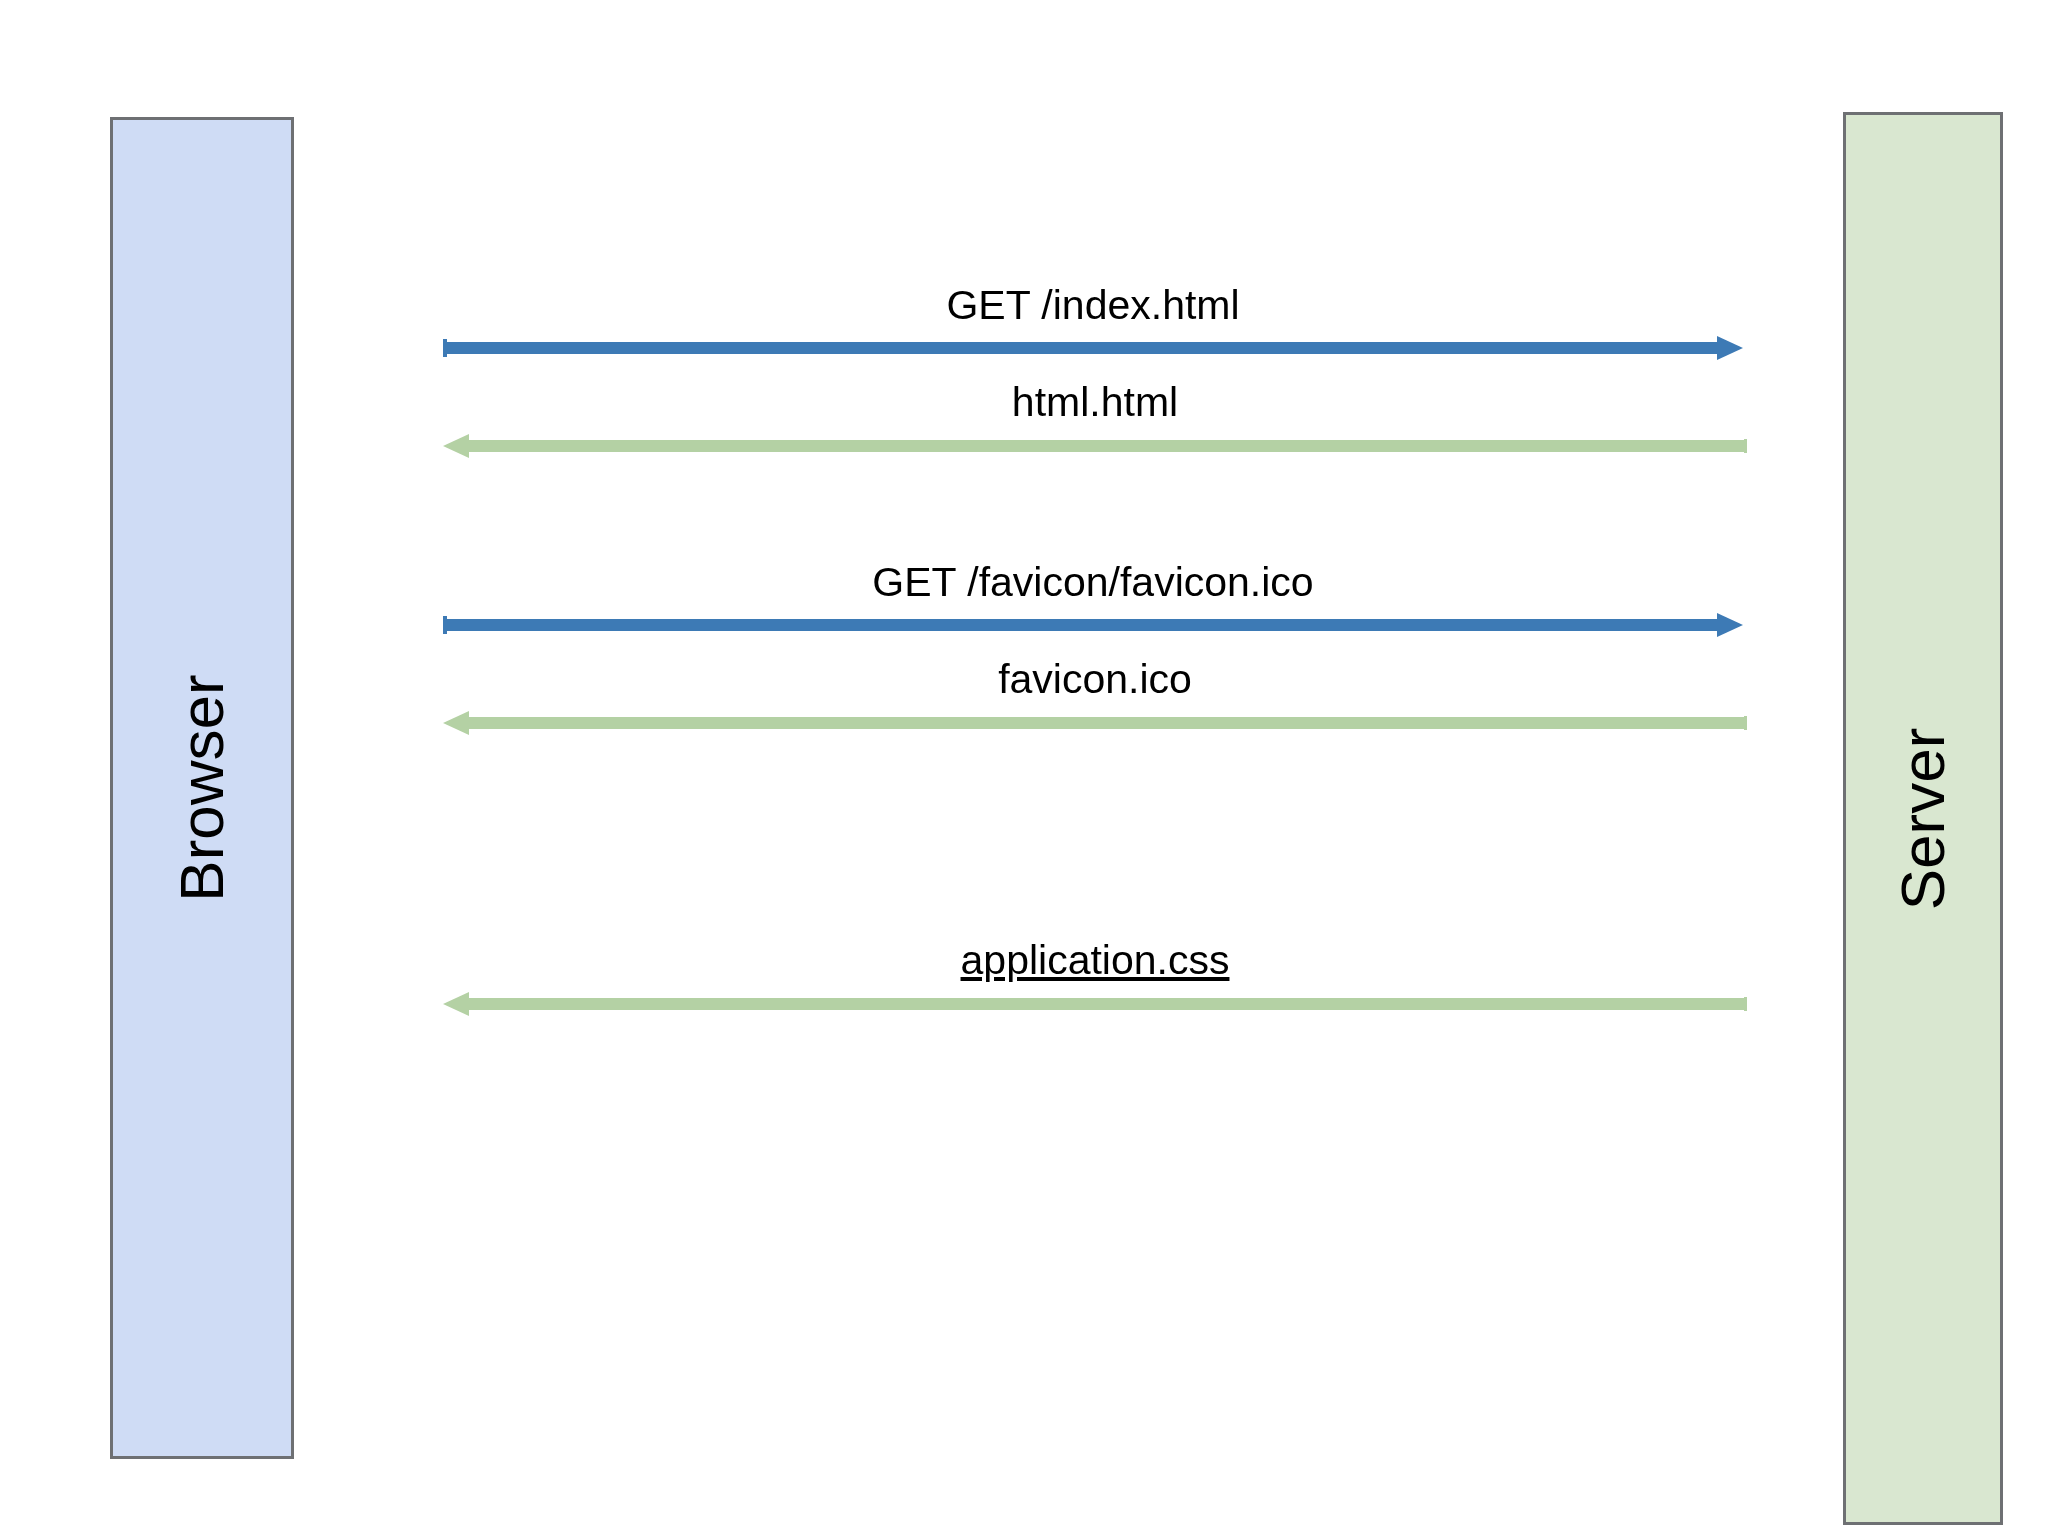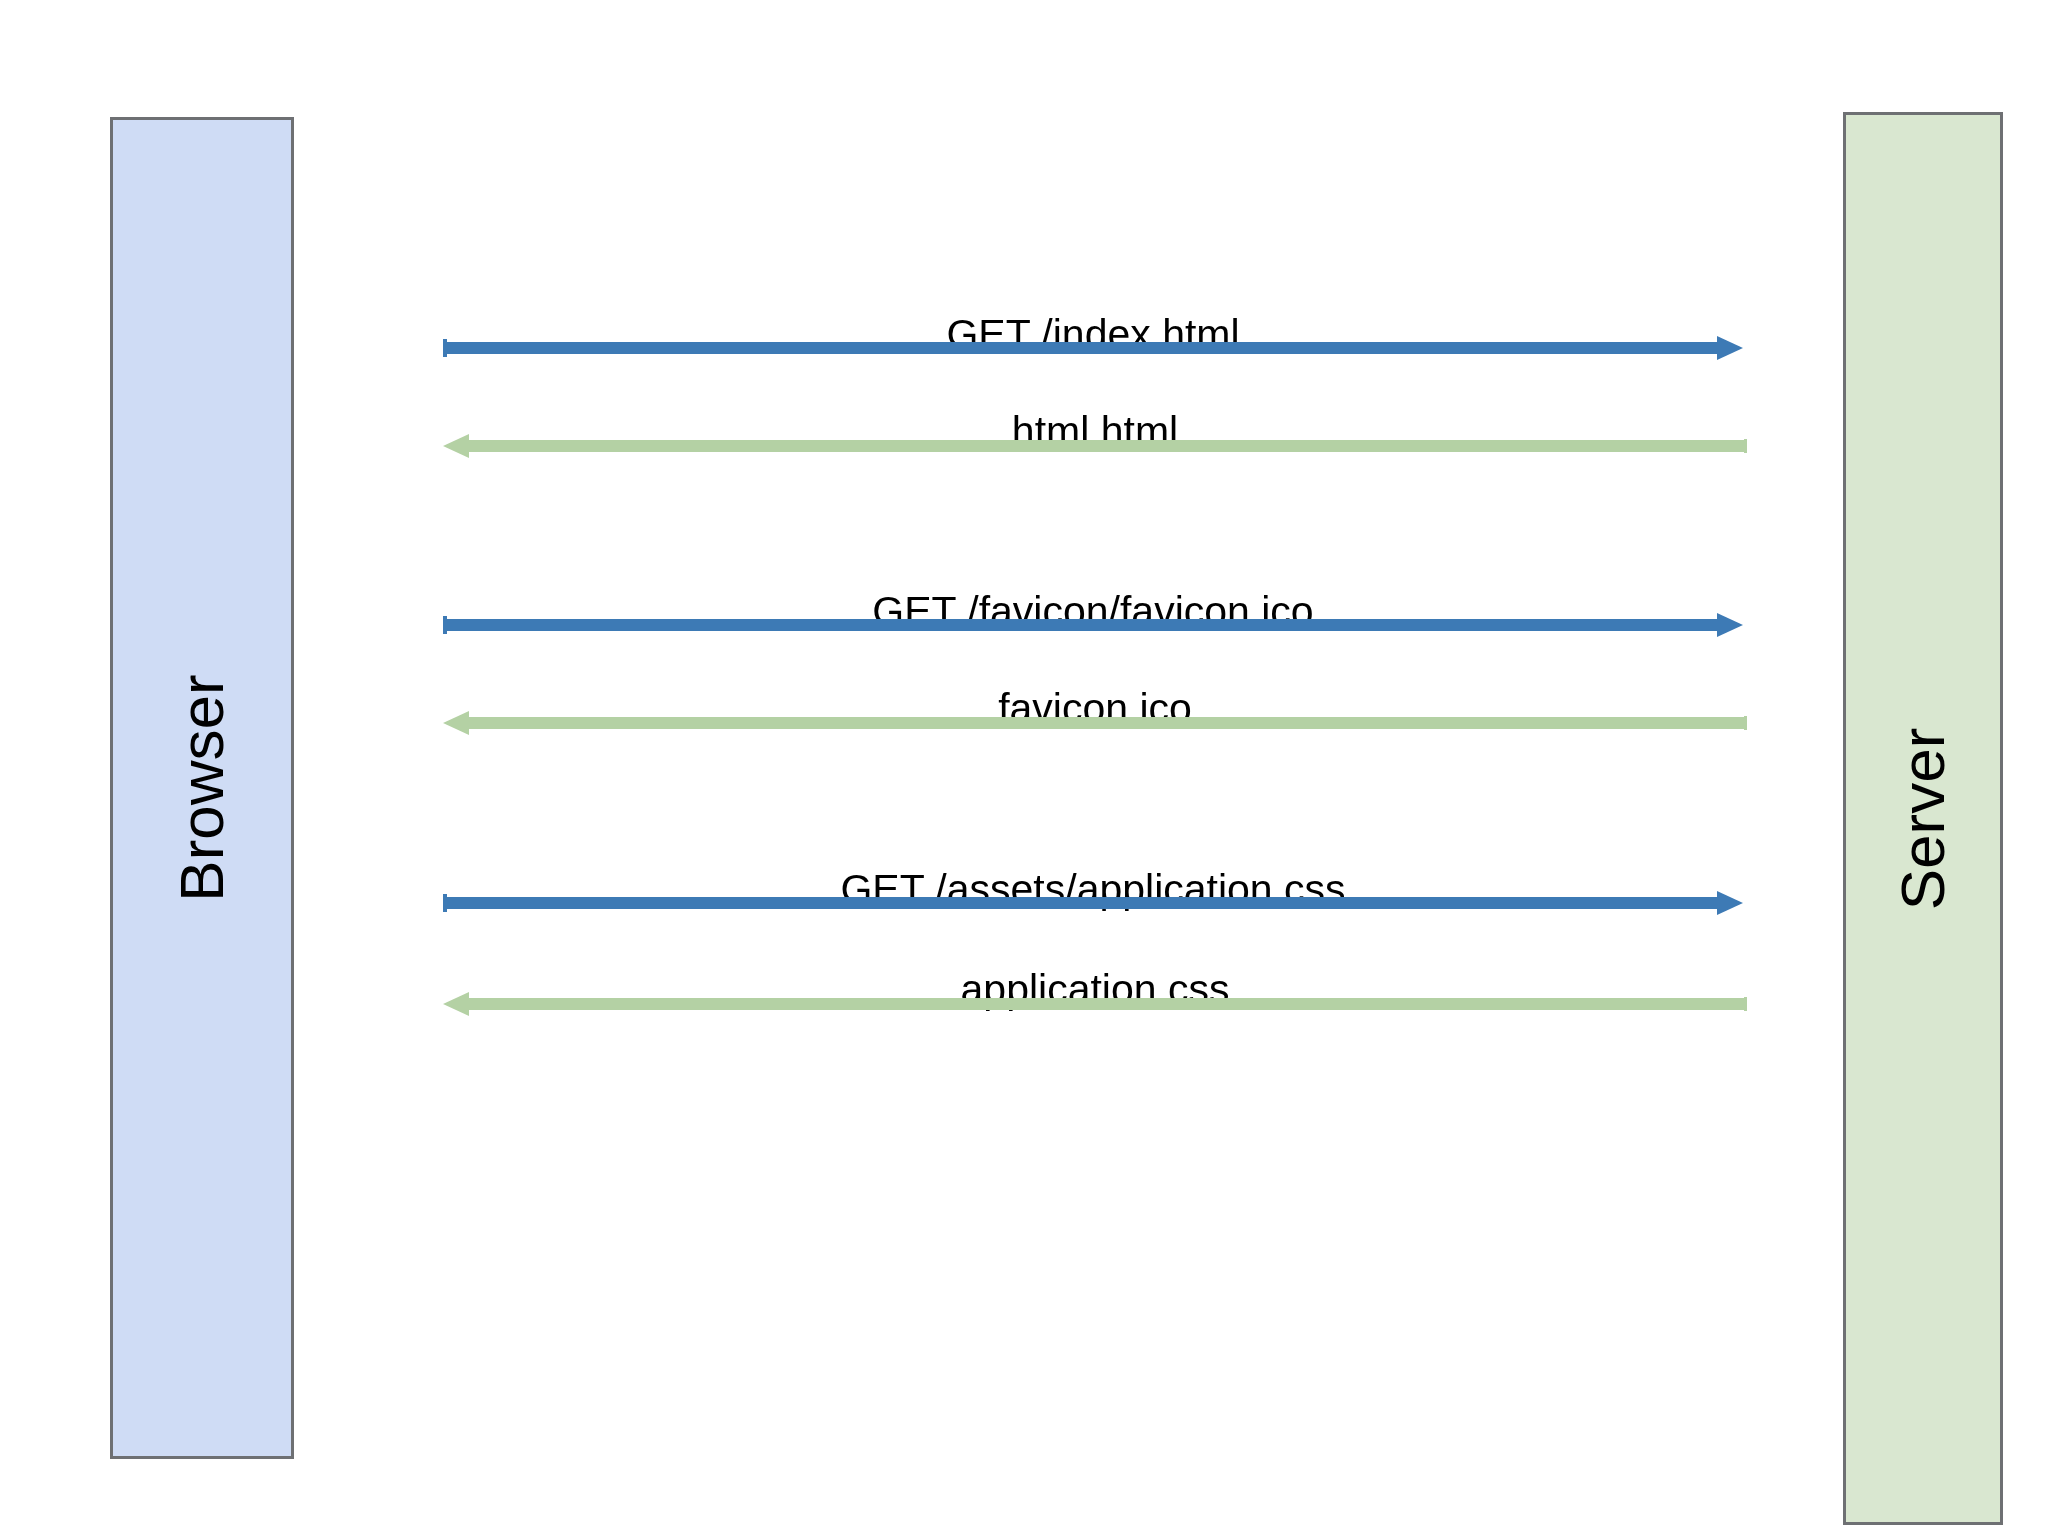--- a/index.html
+++ b/index.html
@@ -57,21 +57,20 @@
   }
   .message-label {
     position: absolute;
     left: 0;
     width: 100%;
     text-align: center;
     color: #000000;
     font-size: 41px;
     line-height: 1;
     white-space: nowrap;
-    margin-top: 29px;
   }
 
   
   .arrow {
     position: absolute;
     left: 0;
     width: 100%;
     height: 12px;
   }
   .arrow .shaft {
@@ -168,28 +167,20 @@
 
   <div class="message" style="left:443px; top:659px; width:1304px; height:75px;">
     <div class="message-label" style="top:0;">favicon.ico</div>
     <div class="arrow response" style="top:58px;">
       <div class="head"></div>
       <div class="shaft"></div>
       <div class="shaft-cap"></div>
     </div>
   </div>
 
-  <div class="message" style="left:443px; top:840px; width:1300px; height:75px;">
-    <div class="message-label" style="top:0;">GET /assets/application.css</div>
-    <div class="arrow request" style="top:57px;">
-      <div class="shaft-cap"></div>
-      <div class="shaft"></div>
-      <div class="head"></div>
-    </div>
-  </div>
 
   <div class="message" style="left:443px; top:940px; width:1304px; height:75px;">
     <div class="message-label" style="top:0;text-decoration:underline;">application.css</div>
     <div class="arrow response" style="top:58px;">
       <div class="head"></div>
       <div class="shaft"></div>
       <div class="shaft-cap"></div>
     </div>
   </div>
 

